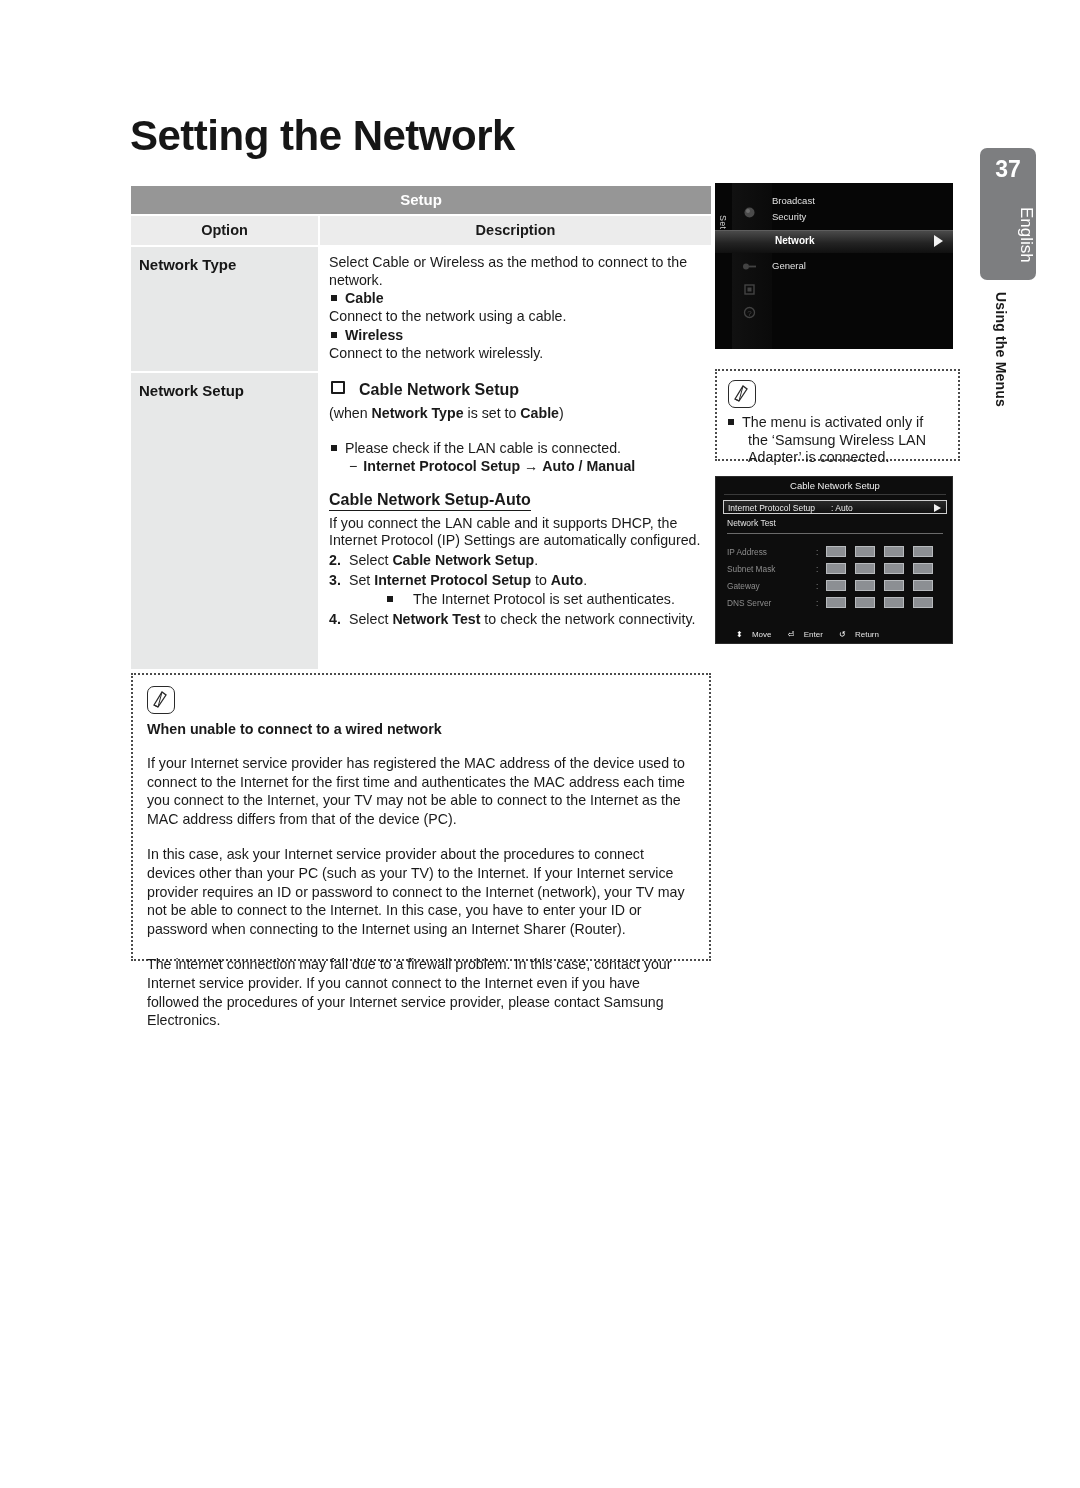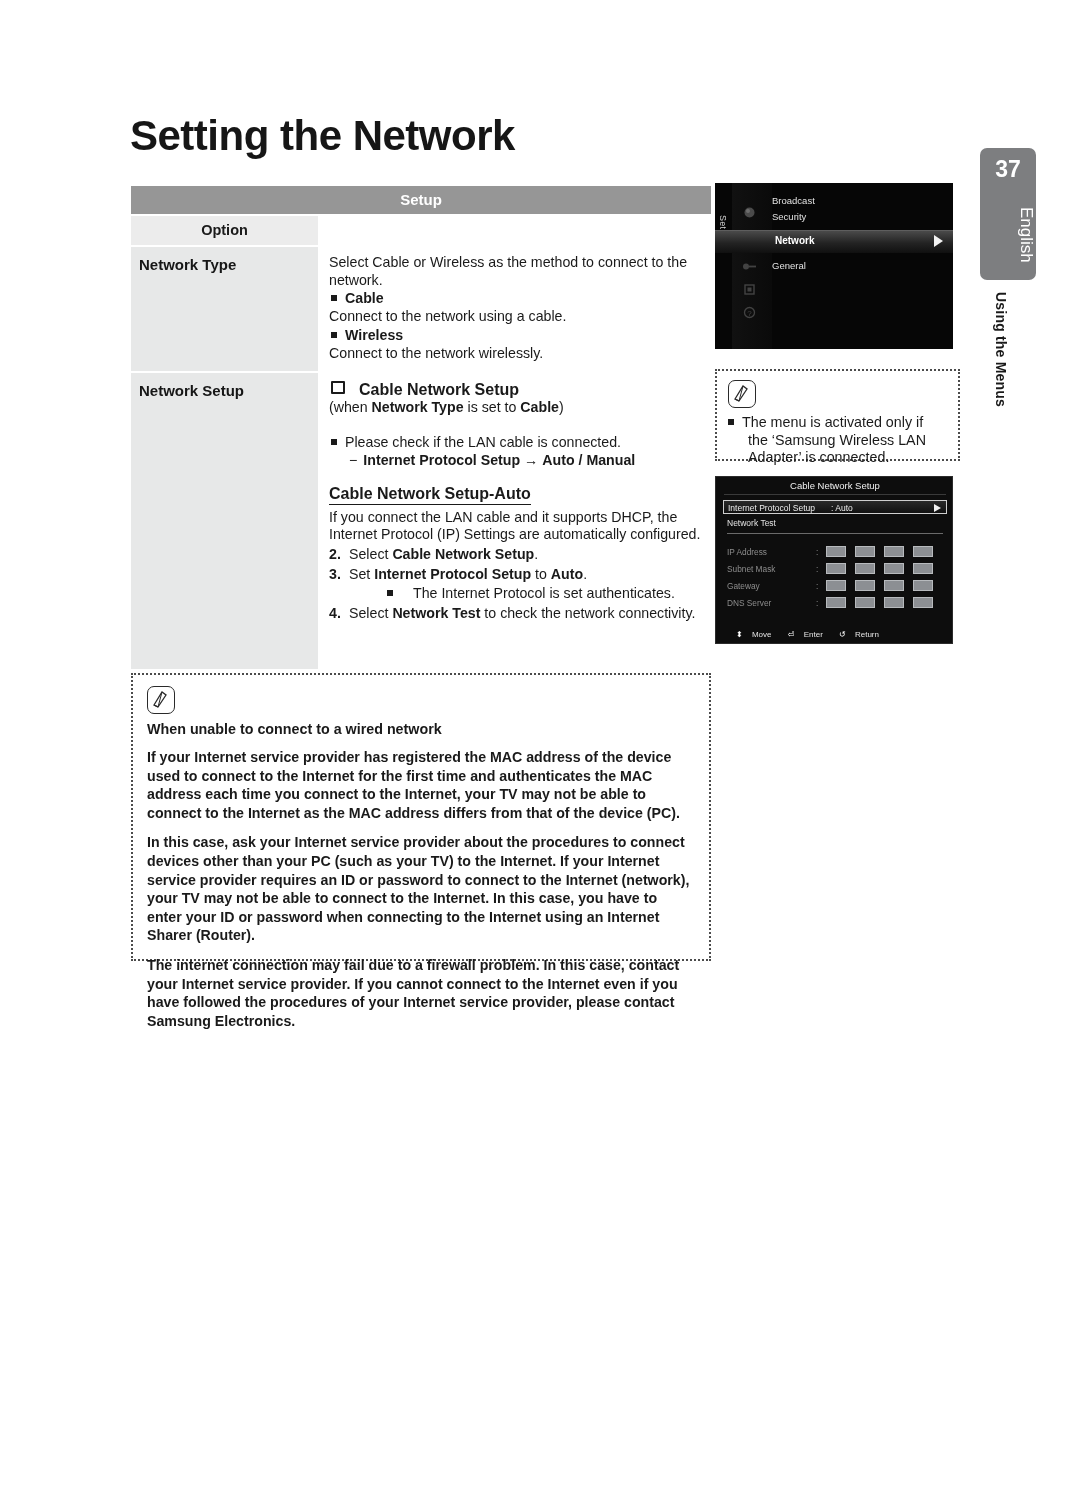--- a/index.html
+++ b/index.html
@@ -93,21 +93,21 @@
   .note-box{
     position:absolute;border:2.2px dotted #4b4b4b;box-sizing:border-box;
     background:#fff;
   }
   #note-main{left:131px;top:673px;width:580px;height:288px;padding:11px 14px;}
   #note-side{left:715px;top:369px;width:245px;height:92px;padding:9px 11px;}
   .note-icon{width:26px;height:26px;border:1.7px solid #2a2a2a;border-radius:7px;
     position:relative;display:block;}
   .note-icon svg{position:absolute;left:3px;top:3px;}
   .note-head{font-weight:bold;font-size:14.3px;margin-top:7px;}
-  .note-p{font-size:14.2px;line-height:18.6px;margin-top:11px;font-weight:bold;}
+  .note-p{font-size:14.2px;line-height:18.6px;margin-top:17px;}
   .note-li{font-size:14.3px;line-height:17.5px;padding-left:20px;text-indent:-20px;margin-top:6px;}
   .note-li .sq{display:inline-block;width:6px;height:6px;background:#1a1a1a;
     vertical-align:2px;margin-right:8px;text-indent:0;}
 
   
   #tv-menu{
     position:absolute;left:715px;top:183px;width:238px;height:166px;
     background:#060606;overflow:hidden;
     font-size:8.5px;color:#cfcfcf;
   }
@@ -177,20 +177,21 @@
   <div id="page-tab">
     <div class="num">37</div>
     <div class="lang">English</div>
   </div>
   <div id="chapter-label">Using the Menus</div>
 
   <div id="spec-table">
     <div class="tbl-title">Setup</div>
     <div class="tbl-headrow">
       <div class="th opt">Option</div>
+      <div class="th desc">Description</div>
     </div>
 
     <div class="tbl-row" style="height:124px;">
       <div class="cell-opt">Network Type</div>
       <div class="cell-desc">
         <div class="d-line">Select Cable or Wireless as the method to connect to the network.</div>
         <div class="sq-item">
           <span class="sq"></span><span>Cable</span>
         </div>
         <div class="d-line">Connect to the network using a cable.</div>
@@ -202,21 +203,21 @@
     </div>
 
     <div class="tbl-row" style="height:296px;">
       <div class="cell-opt">Network Setup</div>
       <div class="cell-desc">
 
         <div class="hollow-head">
           <span class="hs"></span><span>Cable Network Setup</span>
         </div>
 
-        <div class="d-line" style="">
+        <div class="d-line" style="margin-top:6px;">
           <span>(when </span><b>Network Type</b><span> is set to </span><b>Cable</b><span>)</span>
         </div>
 
         <div class="bullet-sq">
           <span class="sq"></span><span>Please check if the LAN cable is connected.</span>
         </div>
 
         <div class="dash-item">
           <span class="dash">−</span><b>Internet Protocol Setup</b> <b>→</b> <b>Auto / Manual</b>
         </div>

